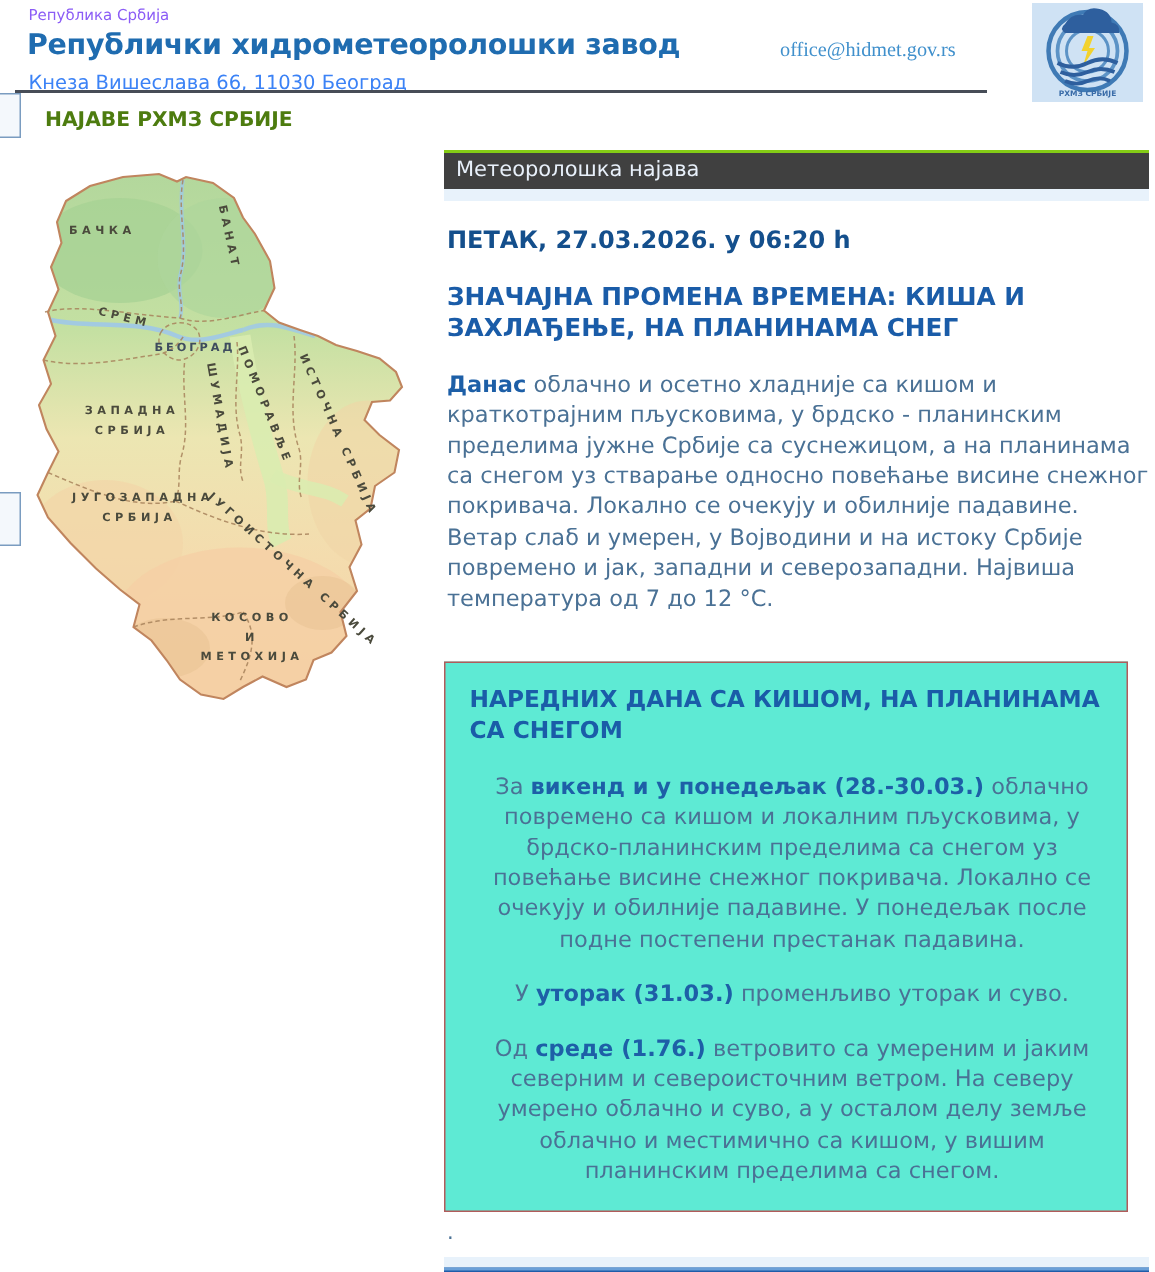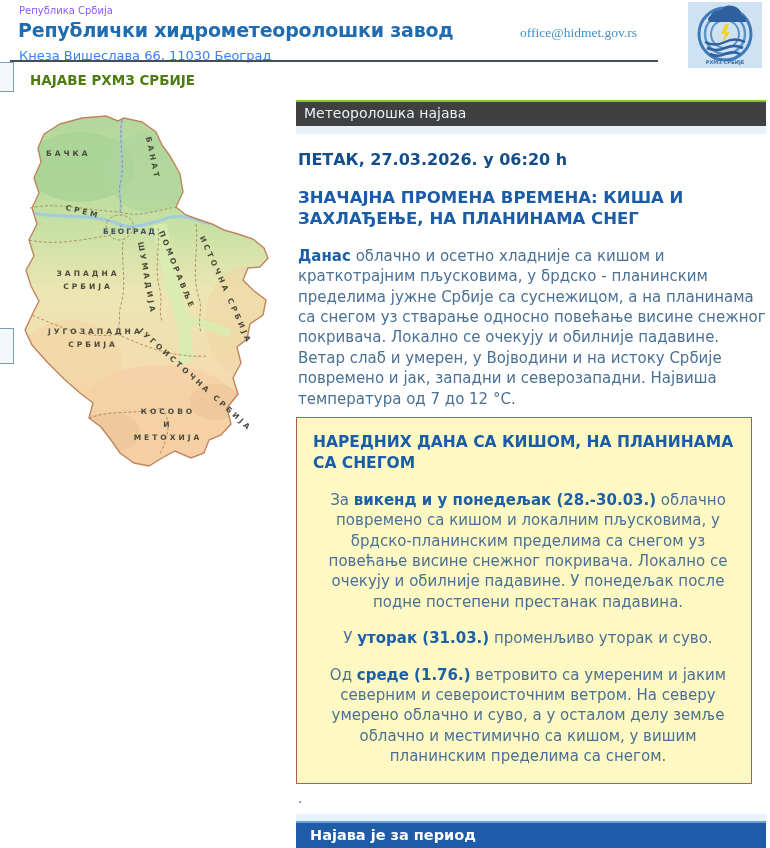--- a/index.html
+++ b/index.html
@@ -29,21 +29,21 @@
 
   
   .rcol{position:absolute;left:296px;top:100px;width:470px;}
   .section-bar{background:#404040;border-top:2px solid #84cc16;color:#e8f0fa;font-size:14px;padding:3px 8px 5px 8px;}
   .bar-strip{height:8px;background:#e8f2fb;}
   .datetime{margin:16px 0 0 2px;font-size:16px;font-weight:bold;color:#144f8c;}
   .headline{margin:18px 0 12px 2px;font-size:16.5px;font-weight:bold;color:#1a5ca8;line-height:1.3;}
   .body-text{margin:16px 0 0 2px;font-size:15px;color:#4a7195;line-height:1.36;}
   .body-text b, .outlook b{color:#1d5fa7;}
 
-  .outlook{margin-top:8px;border:1px solid #b25b5b;background:#fef9c3;padding:14px 8px 16px 16px;width:430px;}
+  .outlook{margin-top:32px;border:1px solid #b25b5b;background:#5eead4;padding:14px 8px 16px 16px;width:430px;}
   .outlook-heading{font-size:15.5px;font-weight:bold;color:#1a5ca8;line-height:1.35;}
   .outlook p{margin:16px 0 0 0;font-size:15px;color:#4a7195;line-height:1.36;text-align:center;}
 
   .dot-note{margin:6px 0 0 2px;font-size:14px;color:#4a7195;}
   .pre-bar-strip{height:7px;background:#e8f2fb;margin-top:8px;}
   .period-bar{background:#1e5ca9;border-top:2px solid #6ba0d8;color:#ffffff;padding:4px 6px 7px 6px;}
   .period-title{font-size:14.5px;font-weight:bold;margin-left:8px;}
 </style>
 </head>
 <body>

